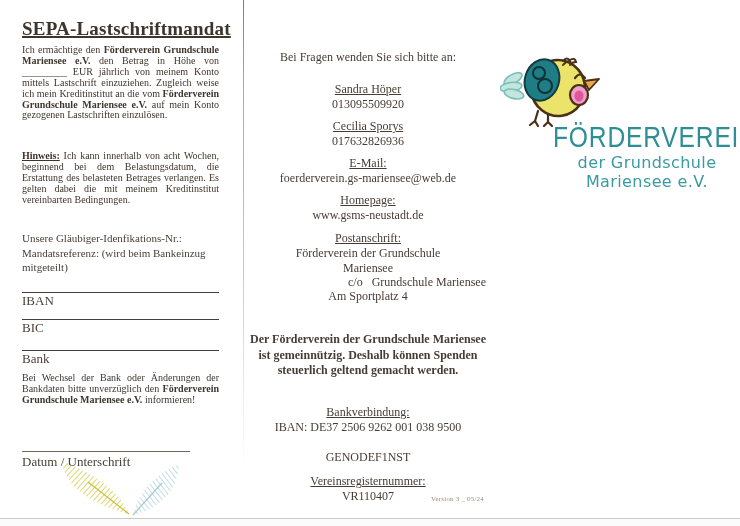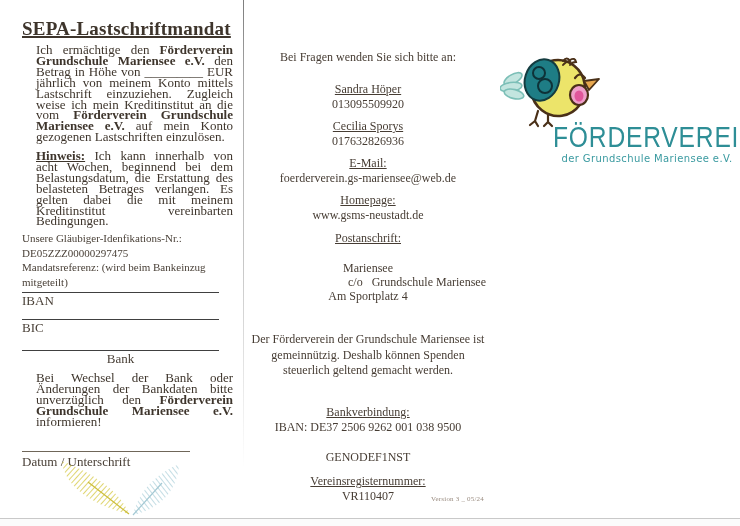--- a/index.html
+++ b/index.html
@@ -8,80 +8,79 @@
   
   .fold{position:absolute;left:243px;top:0;width:1px;height:468px;
         background:linear-gradient(#7d7d7d,#a9a9a9 18%,#c6c6c6 55%,rgba(200,200,200,0));}
   .bottom-edge{position:absolute;left:0;top:518px;width:740px;height:1px;background:#c9c9c9;}
   .below-strip{position:absolute;left:0;top:519px;width:740px;height:7px;background:#fbfbfb;}
 
   
   .left-col{position:absolute;left:22px;top:0;width:197px;}
   .doc-title{position:absolute;left:0;top:18px;width:100%;font-size:19px;font-weight:bold;
              letter-spacing:.2px;text-decoration:underline;text-decoration-thickness:1.6px;white-space:nowrap;}
-  .jtext{position:absolute;left:14px;width:197px;font-size:13px;line-height:10.9px;text-align:justify;}
+  .jtext{position:absolute;left:0;width:197px;font-size:10px;line-height:10.9px;text-align:justify;}
   .p-mandate{top:45px;}
   .p-hinweis{top:151px;}
   .hl{font-weight:bold;text-decoration:underline;}
   .creditor{position:absolute;left:0;top:231px;width:197px;font-size:11px;line-height:14.6px;color:#4a4138;}
   .field{position:absolute;left:0;width:197px;border-top:1px solid #404040;font-size:13px;
          line-height:14px;color:#4a4138;padding-top:1px;}
   .f-iban{top:292px;}
   .f-bic{top:319px;}
-  .f-bank{top:350px;text-align:center;}
+  .f-bank{top:350px;}
   .p-change{top:373px;}
   .sig{position:absolute;left:0;top:451px;width:168px;border-top:1px solid #6f6659;
        font-size:13px;padding-top:2px;color:#4a4138;}
   .leaves{position:absolute;left:14px;top:456px;width:150px;height:60px;}
 
   
   .mid-col{position:absolute;left:250px;top:0;width:236px;height:526px;font-size:12px;
            line-height:15px;text-align:center;color:#463c33;}
   .mid-col .blk{position:absolute;left:0;width:236px;}
   .u{text-decoration:underline;}
   .m-intro{top:50px;}
   .m-c1n{top:82px;}  .m-c1p{top:97px;}
   .m-c2n{top:119px;} .m-c2p{top:134px;}
   .m-eml{top:156px;} .m-emv{top:171px;}
   .m-hpl{top:193px;} .m-hpv{top:208px;}
   .m-pol{top:231px;}
   .m-po0{top:246px;} .m-po1{top:261px;} .m-po2{top:275px;text-align:right;} .m-po3{top:289px;} .m-po4{top:303px;}
-  .m-npf{top:332px;line-height:15.5px;}
+  .m-npf{top:332px;line-height:15.5px;font-weight:bold;}
   .m-bkl{top:405px;} .m-ibn{top:420px;} .m-bcl{top:435px;} .m-bcv{top:450px;}
   .m-rgl{top:474px;} .m-rgv{top:489px;}
   .version{position:absolute;left:426px;top:495px;width:58px;font-size:7px;color:#9a8c80;
            text-align:right;letter-spacing:.2px;}
 
   
   .bird{position:absolute;left:500px;top:52px;width:100px;height:76px;}
   .logo-title{position:absolute;left:553px;top:120px;width:230px;
               font-family:"Liberation Sans",sans-serif;font-size:30px;font-weight:400;
               color:#2e8e96;letter-spacing:1px;transform:scaleX(.82);transform-origin:left top;
               white-space:nowrap;}
   .logo-sub{position:absolute;left:556px;top:153px;width:182px;text-align:center;
-            font-family:"DejaVu Sans",sans-serif;font-size:10px;color:#3a9aa0;letter-spacing:.4px;}
+            font-family:"DejaVu Sans",sans-serif;font-size:16px;color:#3a9aa0;letter-spacing:.4px;}
 </style>
 </head>
 <body>
 
 <div class="page">
 
   <div class="fold"></div>
 
   <div class="left-col">
 
     <div class="doc-title">SEPA-Lastschriftmandat</div>
 
     <div class="jtext p-mandate"><span>Ich ermächtige den </span><b>Förderverein Grundschule Mariensee e.V.</b><span> den Betrag in Höhe von _________ EUR jährlich von meinem Konto mittels Lastschrift einzuziehen. Zugleich weise ich mein Kreditinstitut an die vom </span><b>Förderverein Grundschule Mariensee e.V.</b><span> auf mein Konto gezogenen Lastschriften einzulösen.</span></div>
 
     <div class="jtext p-hinweis"><span class="hl">Hinweis:</span><span> Ich kann innerhalb von acht Wochen, beginnend bei dem Belastungsdatum, die Erstattung des belasteten Betrages verlangen. Es gelten dabei die mit meinem Kreditinstitut vereinbarten Bedingungen.</span></div>
 
     <div class="creditor">
       <div>Unsere Gläubiger-Idenfikations-Nr.:</div>
-      <div>DE05ZZZ00000297475</div>
       <div>Mandatsreferenz: (wird beim Bankeinzug mitgeteilt)</div>
     </div>
 
     <div class="field f-iban">
       <span>IBAN</span>
     </div>
     <div class="field f-bic">
       <span>BIC</span>
     </div>
     <div class="field f-bank">
@@ -118,20 +117,21 @@
     <div class="blk m-c2n u">Cecilia Sporys</div>
     <div class="blk m-c2p">017632826936</div>
 
     <div class="blk m-eml u">E-Mail:</div>
     <div class="blk m-emv">foerderverein.gs-mariensee@web.de</div>
 
     <div class="blk m-hpl u">Homepage:</div>
     <div class="blk m-hpv">www.gsms-neustadt.de</div>
 
     <div class="blk m-pol u">Postanschrift:</div>
+    <div class="blk m-po0">Förderverein der Grundschule</div>
     <div class="blk m-po1">Mariensee</div>
     <div class="blk m-po2">c/o&nbsp;&nbsp;&nbsp;Grundschule Mariensee</div>
     <div class="blk m-po3">Am Sportplatz 4</div>
 
     <div class="blk m-npf">Der Förderverein der Grundschule Mariensee ist gemeinnützig. Deshalb können Spenden steuerlich geltend gemacht werden.</div>
 
     <div class="blk m-bkl u">Bankverbindung:</div>
     <div class="blk m-ibn">IBAN: DE37 2506 9262 001 038 9500</div>
     <div class="blk m-bcv">GENODEF1NST</div>
 

